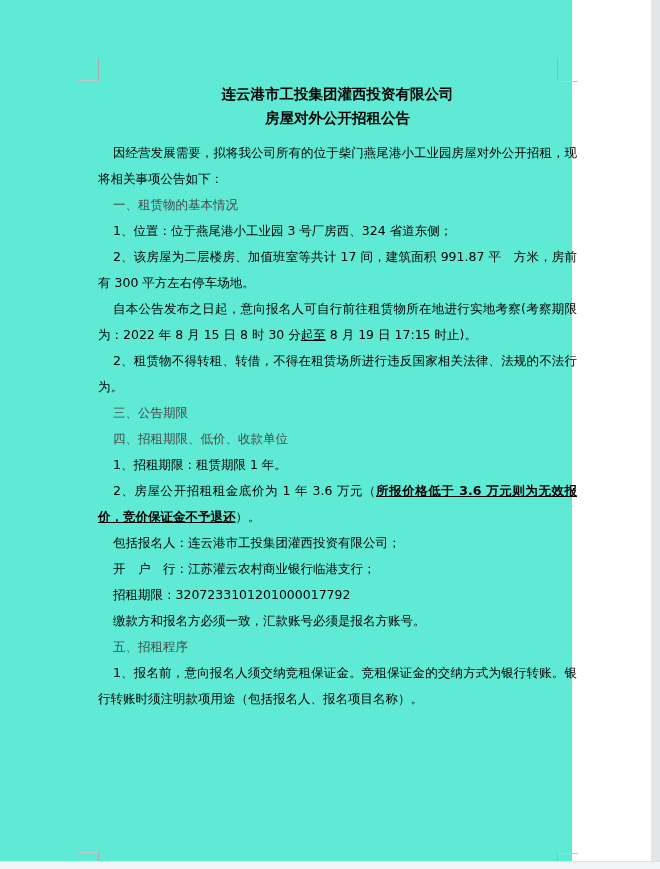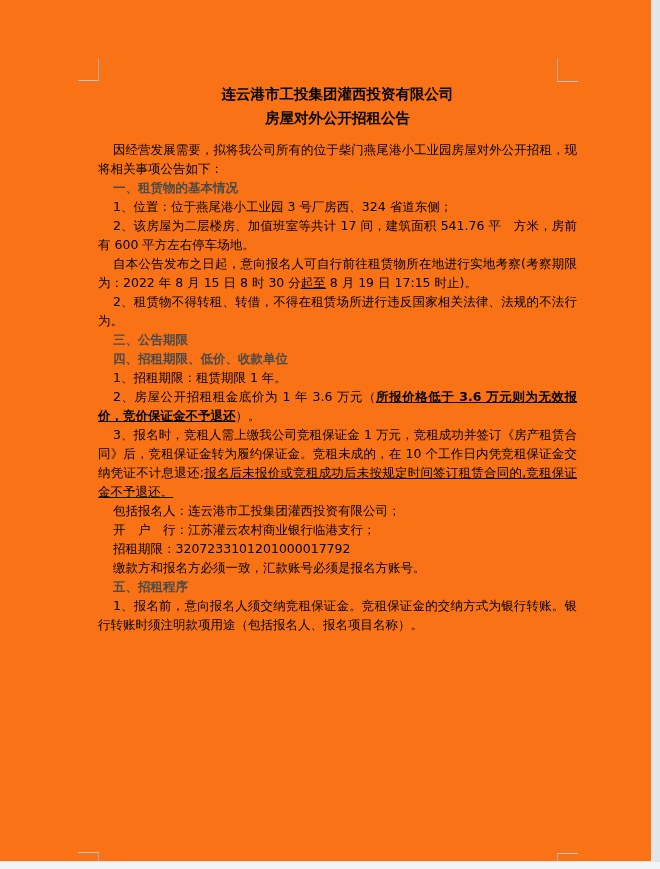--- a/index.html
+++ b/index.html
@@ -7,23 +7,23 @@
     position: relative;
     width: 660px;
     height: 869px;
     background: #ffffff;
     overflow: hidden;
     font-family: "DejaVu Sans", "Liberation Sans", sans-serif;
   }
   .page {
     position: absolute;
     left: 0; top: 0;
-    width: 651px;
+    width: 572px;
     height: 861px;
-    background: #f97316;
+    background: #5eead4;
   }
   .right-strip {
     position: absolute;
     top: 0; right: 0;
     width: 9px;
     height: 869px;
     background: #e4e5e7;
   }
   .bottom-strip {
     position: absolute;
@@ -64,30 +64,30 @@
   .content p { margin: 0; padding: 0; }
   .title {
     text-align: center;
     font-weight: bold;
     font-size: 14.5px;
     line-height: 24px;
     color: #000000;
   }
   .para, .heading {
     font-size: 12.5px;
-    line-height: 19px;
+    line-height: 26px;
     text-align: justify;
     text-justify: inter-ideograph;
     word-break: break-all;
     text-indent: 15px;
     color: #000000;
   }
   .para.first { margin-top: 10px; }
   .heading {
-    font-weight: bold;
+    font-weight: normal;
     color: #4a4a4a;
   }
   .u { text-decoration: underline; }
   .bu { font-weight: bold; text-decoration: underline; color: #000000; }
 </style>
 </head>
 <body>
 
 <div class="screen">
   <div class="page">
@@ -98,31 +98,30 @@
     <div class="crop-mark br"></div>
 
     <div class="content">
       <p class="title">连云港市工投集团灌西投资有限公司</p>
       <p class="title">房屋对外公开招租公告</p>
 
       <p class="para first">因经营发展需要，拟将我公司所有的位于柴门燕尾港小工业园房屋对外公开招租，现将相关事项公告如下：</p>
 
       <p class="heading">一、租赁物的基本情况</p>
       <p class="para">1、位置：位于燕尾港小工业园 3 号厂房西、324 省道东侧；</p>
-      <p class="para">2、该房屋为二层楼房、加值班室等共计 17 间，建筑面积 541.76 平　方米，房前有 600 平方左右停车场地。</p>
+      <p class="para">2、该房屋为二层楼房、加值班室等共计 17 间，建筑面积 991.87 平　方米，房前有 300 平方左右停车场地。</p>
       <p class="para"><span>自本公告发布之日起，意向报名人可自行前往租赁物所在地进行实地考察(考察期限为：2022 年 8 月 15 日 8 时 30 分</span><span class="u">起至</span><span> 8 月 19 日 17:15 时止)。</span></p>
 
       <p class="para">2、租赁物不得转租、转借，不得在租赁场所进行违反国家相关法律、法规的不法行为。</p>
 
       <p class="heading">三、公告期限</p>
 
       <p class="heading">四、招租期限、低价、收款单位</p>
       <p class="para">1、招租期限：租赁期限 1 年。</p>
       <p class="para"><span>2、房屋公开招租租金底价为 1 年 3.6 万元（</span><span class="bu">所报价格低于 3.6 万元则为无效报价，竞价保证金不予退还</span><span>）。</span></p>
-      <p class="para"><span>3、报名时，竞租人需上缴我公司竞租保证金 1 万元，竞租成功并签订《房产租赁合同》后，竞租保证金转为履约保证金。竞租未成的，在 10 个工作日内凭竞租保证金交纳凭证不计息退还;</span><span class="u">报名后未报价或竞租成功后未按规定时间签订租赁合同的,竞租保证金不予退还。</span></p>
       <p class="para">包括报名人：连云港市工投集团灌西投资有限公司；</p>
       <p class="para">开　户　行：江苏灌云农村商业银行临港支行；</p>
       <p class="para">招租期限：3207233101201000017792</p>
       <p class="para">缴款方和报名方必须一致，汇款账号必须是报名方账号。</p>
 
       <p class="heading">五、招租程序</p>
       <p class="para">1、报名前，意向报名人须交纳竞租保证金。竞租保证金的交纳方式为银行转账。银行转账时须注明款项用途（包括报名人、报名项目名称）。</p>
 
     </div>
   </div>

